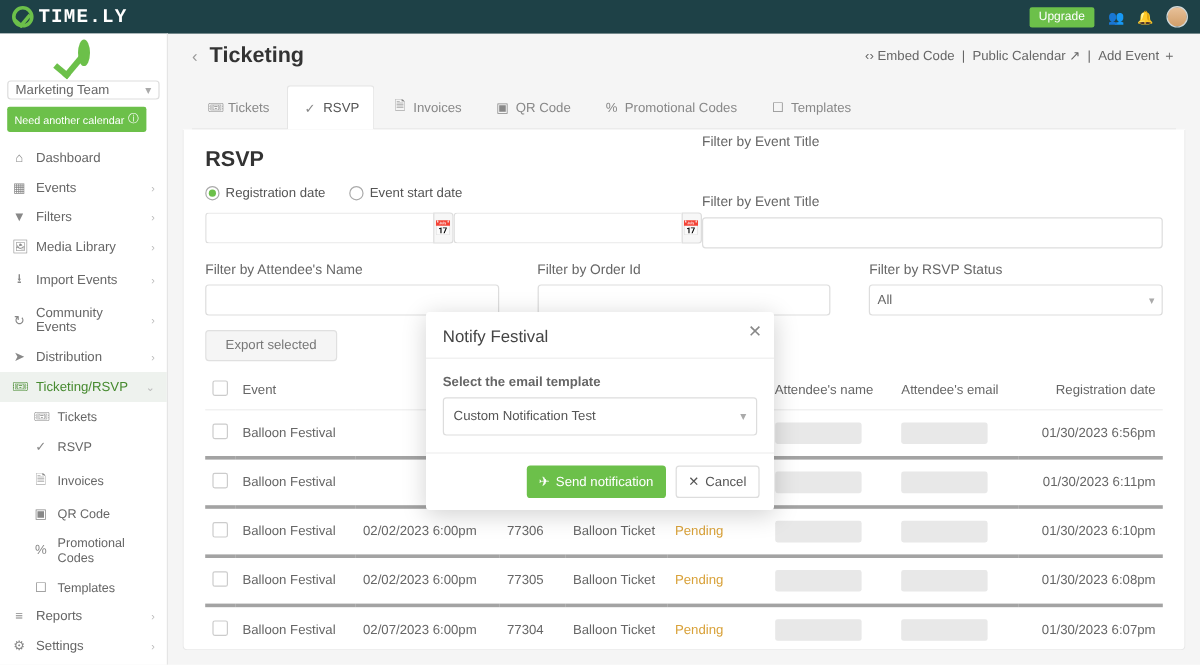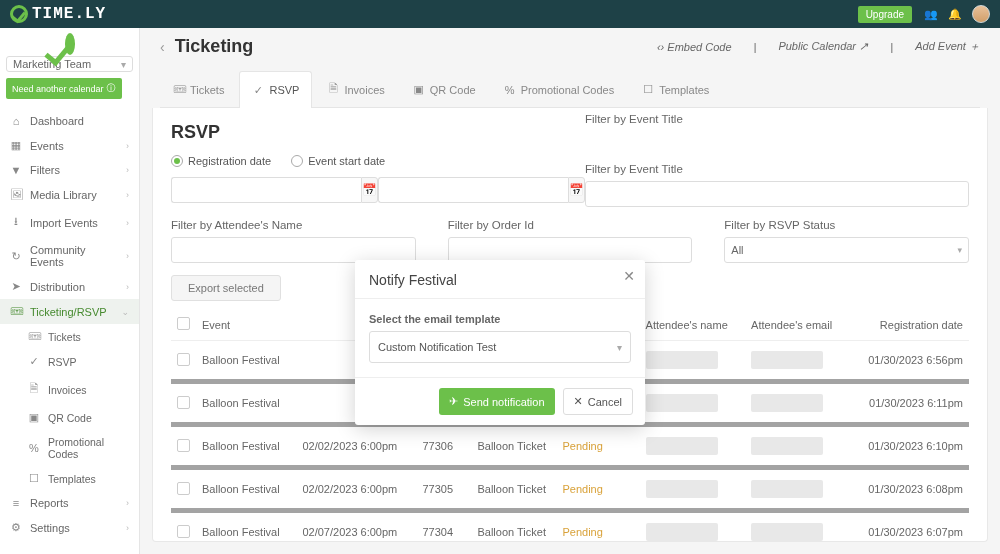--- a/index.html
+++ b/index.html
@@ -9,36 +9,36 @@
 .brand-circle { width: 18px; height: 18px; border: 3px solid #6cc04a; border-radius: 50%; position: relative; }
 .brand-circle:after { content: ""; position: absolute; right: 2px; top: 1px; width: 6px; height: 10px; border-right: 3px solid #6cc04a; border-bottom: 3px solid #6cc04a; transform: rotate(40deg); }
 .topbar-right { margin-left: auto; display: flex; align-items: center; gap: 12px; color: #cfd8da; }
 .upgrade { background: #6cc04a; color: #fff; padding: 3px 8px; font-size: 10px; border-radius: 2px; }
 .avatar-circle { width: 18px; height: 18px; border-radius: 50%; border: 1px solid #cfd8da; background: linear-gradient(#e8c19a,#d19f6a); }
 .layout { display: flex; height: calc(100% - 28px); }
 .sidebar { width: 140px; background: #fff; border-right: 1px solid #e5e5e5; display: flex; flex-direction: column; padding-top: 6px; font-size: 11px; }
 .sidebar-logo { text-align: center; margin: 4px 0 6px; }
 .sidebar-logo .brand-circle { width: 34px; height: 34px; border-width: 5px; margin: 0 auto; }
 .sidebar-logo .brand-circle:after { right: 5px; top: 3px; width: 10px; height: 18px; border-width: 5px; }
-.team-select { margin: 0 6px 6px; height: 16px; border: 1px solid #ddd; border-radius: 3px; display: flex; align-items: center; justify-content: space-between; padding: 0 6px; font-size: 11px; color: #666; }
+.team-select { margin: 11px 6px 6px; height: 16px; border: 1px solid #ddd; border-radius: 3px; display: flex; align-items: center; justify-content: space-between; padding: 0 6px; font-size: 11px; color: #666; }
 .team-select:after { content: "▾"; font-size: 10px; color: #aaa; }
 .need-cal { margin: 0 6px 10px; background: #6cc04a; color: #fff; font-size: 9px; padding: 4px 6px; border-radius: 2px; display: flex; align-items: center; gap: 3px; width: fit-content; }
 .nav { list-style: none; }
 .nav li { display: flex; align-items: center; padding: 6px 10px; gap: 8px; color: #666; position: relative; cursor: pointer; }
 .nav li.active { background: #eef2ee; color: #468a2f; }
 .nav li .chev { margin-left: auto; font-size: 9px; color: #bbb; }
 .subnav li { padding-left: 28px; font-size: 10.5px; }
 .icon { width: 12px; text-align: center; font-size: 11px; color: #888; flex-shrink: 0; }
 .nav li.active .icon { color: #468a2f; }
 .main { flex: 1; display: flex; flex-direction: column; overflow: hidden; }
 .header { padding: 8px 20px 0; }
 .breadcrumb-row { display: flex; align-items: center; gap: 10px; }
 .back-chev { color: #999; font-size: 14px; }
 .page-title { font-size: 18px; font-weight: 700; color: #333; }
-.header-right { margin-left: auto; display: flex; align-items: center; gap: 22px; font-size: 11px; color: #666; font-style: italic; }
+.header-right { margin-left: auto; display: flex; align-items: center; gap: 6px; font-size: 11px; color: #666; }
 .tabs { display: flex; gap: 2px; margin-top: 14px; border-bottom: 1px solid #e5e5e5; font-size: 11px; }
 .tab { padding: 8px 12px; display: flex; align-items: center; gap: 5px; color: #888; border: 1px solid transparent; border-bottom: none; cursor: pointer; }
 .tab.active { background: #fff; border-color: #e5e5e5; color: #555; border-radius: 3px 3px 0 0; margin-bottom: -1px; }
 .content { background: #fff; margin: 0 12px 12px; border: 1px solid #e8e8e8; border-top: none; border-radius: 0 0 4px 4px; padding: 14px 18px; flex: 1; overflow: hidden; }
 .section-title { font-size: 18px; font-weight: 700; color: #333; margin-bottom: 12px; }
 .filter-label { font-size: 11.5px; color: #666; margin-bottom: 6px; display: block; }
 .radio-row { display: flex; gap: 20px; align-items: center; font-size: 11px; margin-bottom: 10px; }
 .radio { display: inline-flex; align-items: center; gap: 5px; }
 .radio .dot { width: 12px; height: 12px; border: 1px solid #aaa; border-radius: 50%; display: inline-flex; align-items: center; justify-content: center; }
 .radio.selected .dot:after { content: ""; width: 6px; height: 6px; background: #6cc04a; border-radius: 50%; }
@@ -47,21 +47,21 @@
 .date-input { flex: 1; height: 26px; border: 1px solid #ddd; border-right: none; border-radius: 3px 0 0 3px; padding: 0 6px; }
 .date-addon { width: 26px; height: 26px; border: 1px solid #ddd; display: flex; align-items: center; justify-content: center; border-radius: 0 3px 3px 0; background: #f7f7f7; color: #888; }
 .long-input { flex: 1; height: 26px; border: 1px solid #ddd; border-radius: 3px; padding: 0 6px; }
 .filter-row2 { display: flex; gap: 32px; margin-bottom: 12px; }
 .filter-col { flex: 1; }
 .select-input { height: 26px; border: 1px solid #ddd; border-radius: 3px; padding: 0 6px; display: flex; align-items: center; justify-content: space-between; font-size: 11px; color: #666; }
 .select-input:after { content: "▾"; color: #aaa; font-size: 9px; }
 .export-btn { display: inline-block; border: 1px solid #e0e0e0; background: #f5f5f5; padding: 6px 16px; border-radius: 3px; font-size: 11px; color: #777; margin-bottom: 8px; }
 table { width: 100%; border-collapse: collapse; font-size: 11px; }
 th { text-align: left; font-weight: 400; color: #666; padding: 8px 6px; border-bottom: 1px solid #eee; }
-td { padding: 10px 6px; border-bottom: 5px solid #a3a3a3; color: #666; }
+td { padding: 10px 6px; border-bottom: 3px solid #a3a3a3; color: #666; }
 .status-pending { color: #d9a23a; }
 .redact { background: #e8e8e8; height: 18px; width: 72px; border-radius: 2px; display: block; }
 .checkbox { width: 13px; height: 13px; border: 1px solid #ccc; border-radius: 2px; display: inline-block; }
 .overlay { position: absolute; inset: 0; display: flex; align-items: flex-start; justify-content: center; padding-top: 260px; }
 .modal { width: 290px; background: #fff; border-radius: 3px; box-shadow: 0 4px 20px rgba(0,0,0,0.18); position: relative; }
 .modal-header { padding: 12px 14px 10px; font-size: 14px; color: #444; }
 .modal-close { position: absolute; top: 8px; right: 10px; color: #888; cursor: pointer; font-size: 14px; }
 .modal-body { padding: 4px 14px 14px; border-top: 1px solid #eee; border-bottom: 1px solid #eee; }
 .modal-label { font-size: 11px; color: #666; margin: 10px 0 6px; font-weight: bold; }
 .modal-select { height: 32px; border: 1px solid #ddd; border-radius: 3px; padding: 0 8px; display: flex; align-items: center; justify-content: space-between; font-size: 11px; color: #555; }

